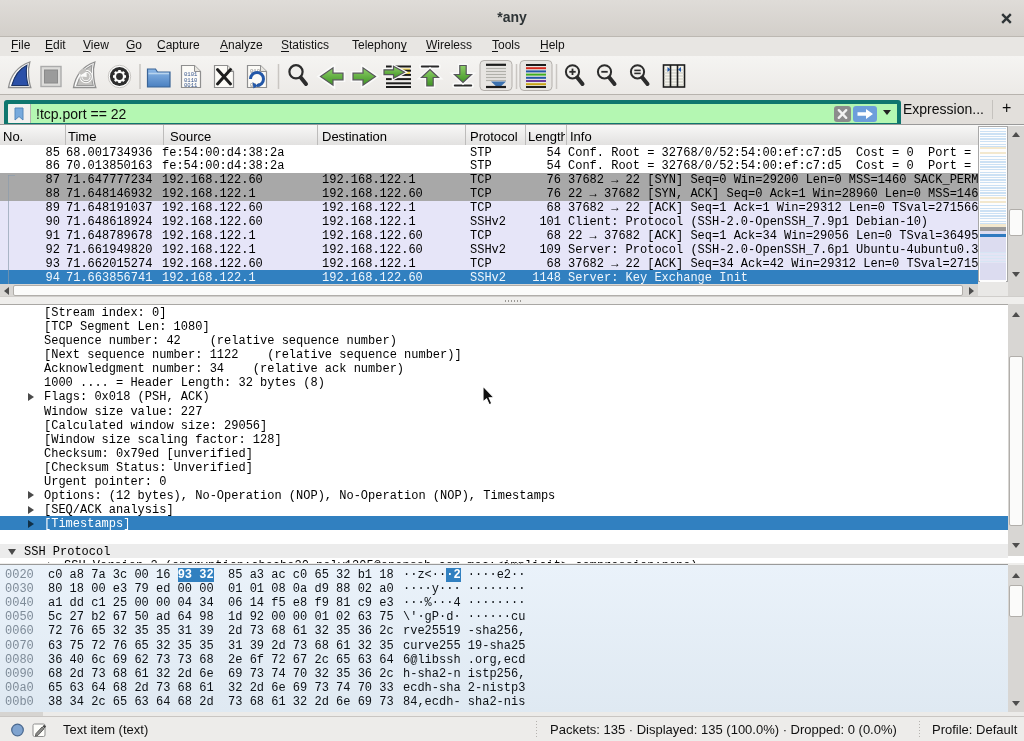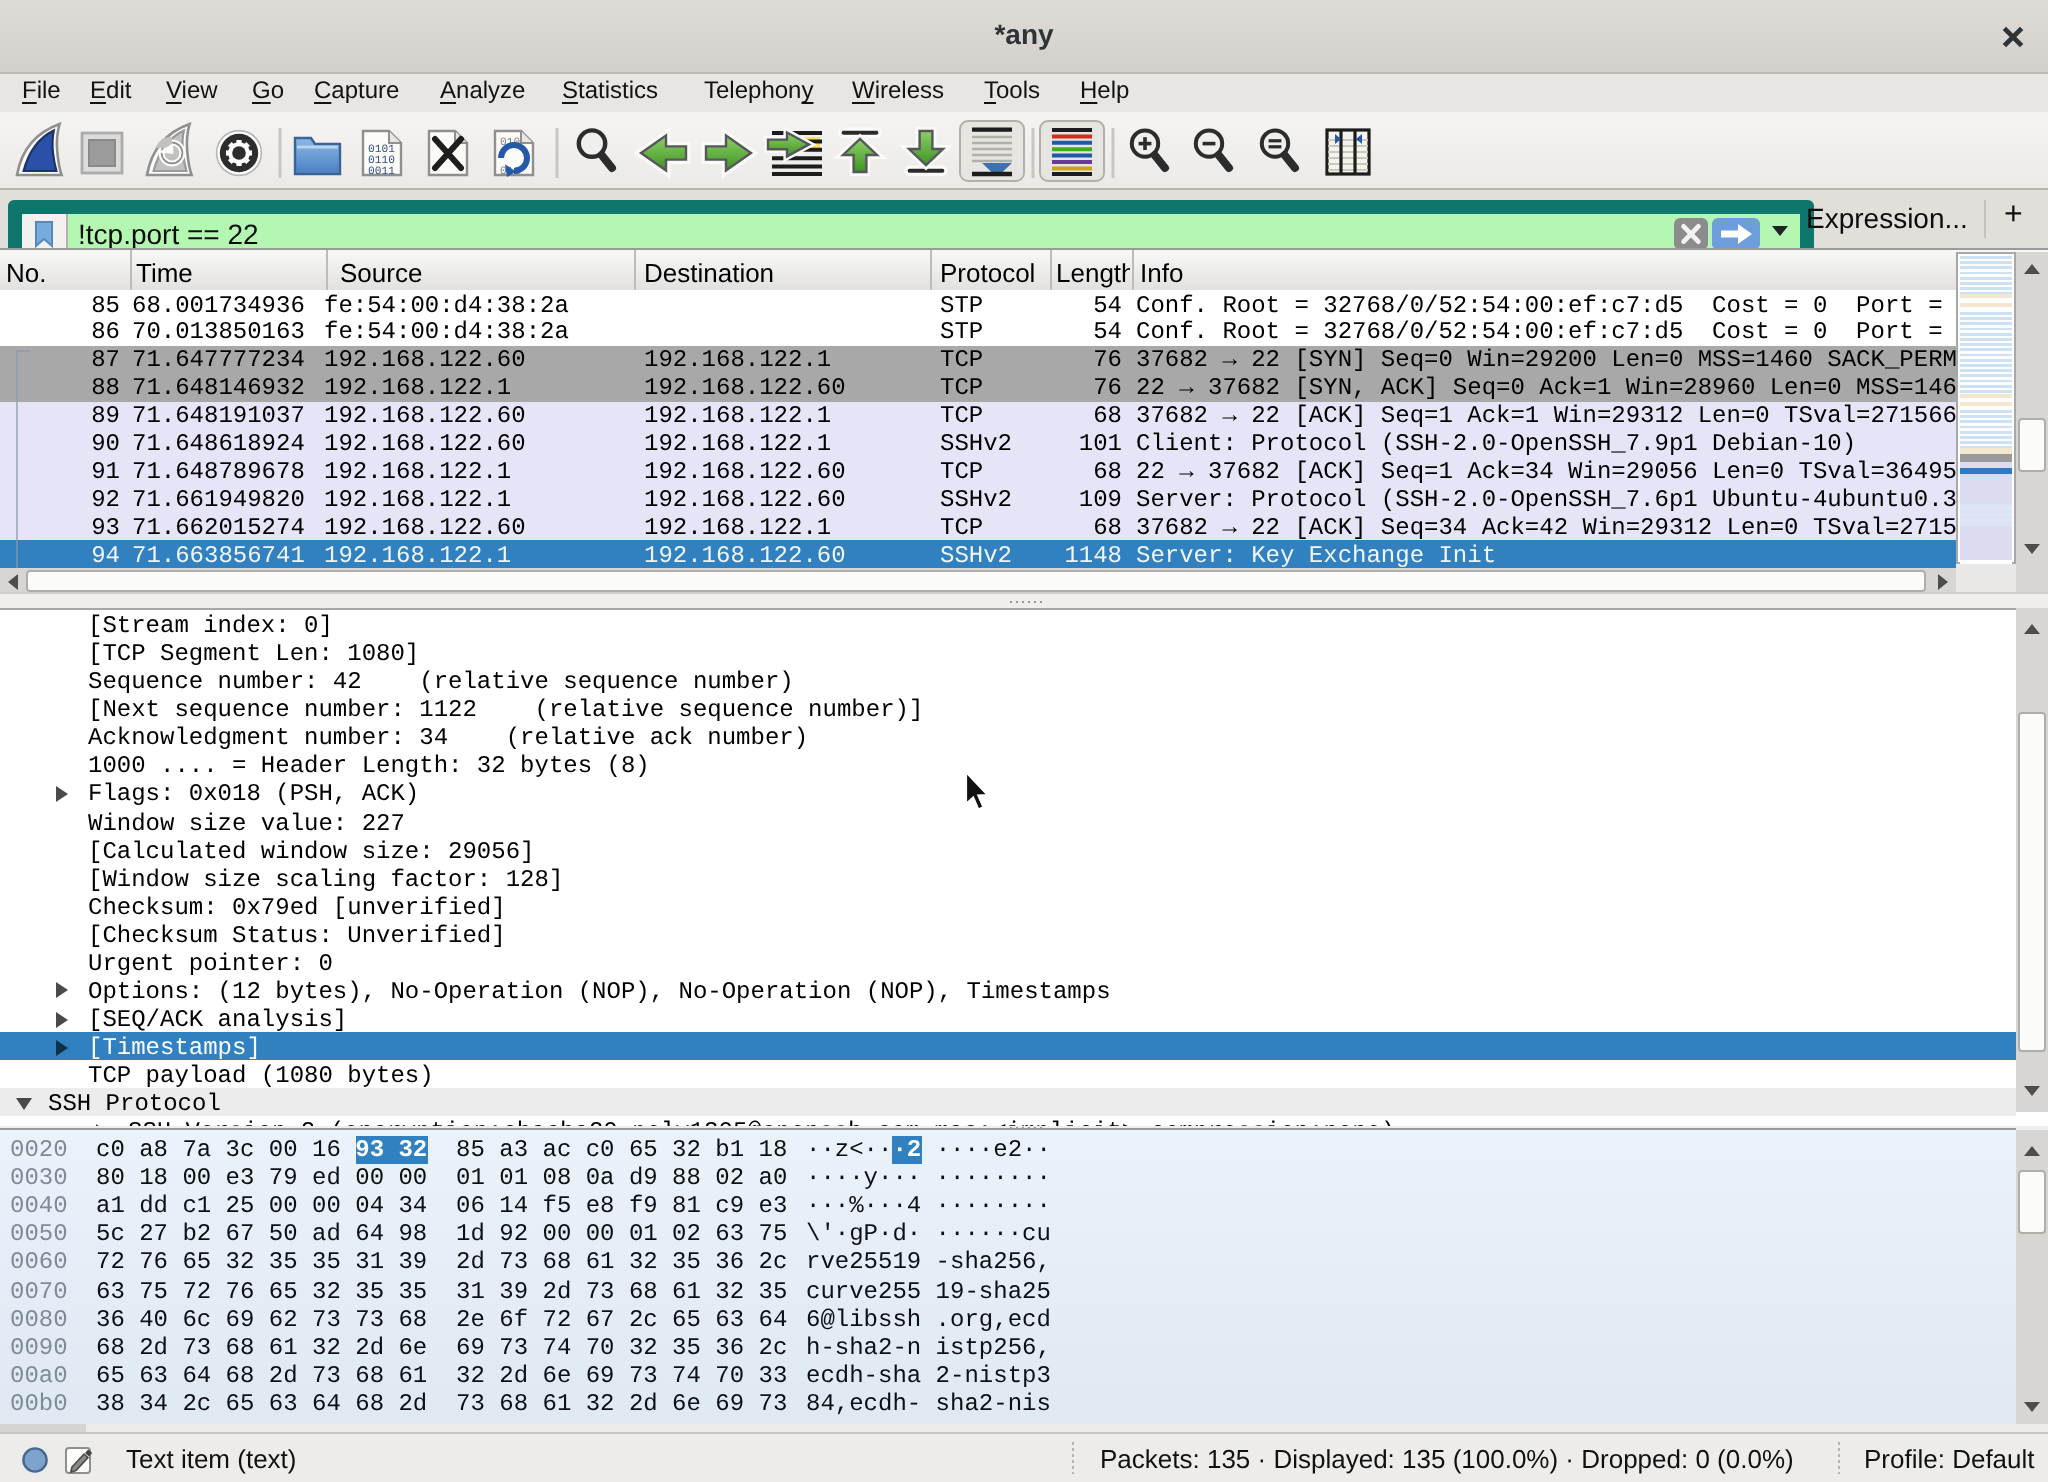--- a/index.html
+++ b/index.html
@@ -10,21 +10,21 @@
 #titlebar{left:0;top:0;width:1024px;height:36px;background:linear-gradient(#dfdcd8,#d3cfca);border-bottom:1px solid #bcb8b2;}
 #title{left:0;top:9px;width:1024px;text-align:center;font-size:14px;font-weight:bold;color:#2e3436;}
 
 #menubar{left:0;top:37px;width:1024px;height:19px;background:#e8e6e3;font-size:12px;color:#121212;}
 .mi{position:absolute;top:1px;}
 .mi u{text-decoration-thickness:1px;text-underline-offset:2px;}
 
 #toolbar{left:0;top:56px;width:1024px;height:38px;background:linear-gradient(#f5f4f2,#eceae7);border-bottom:1px solid #b7b3ae;}
 
 #filterbar{left:0;top:95px;width:1024px;height:29px;background:#e2dfdb;}
-#finput{position:absolute;left:4px;top:5px;width:889px;height:19px;background:#b4f7b2;border:7px solid #0f766e;border-radius:3px;}
+#finput{position:absolute;left:4px;top:5px;width:889px;height:19px;background:#b4f7b2;border:4px solid #0f766e;border-radius:3px;}
 #fbook{position:absolute;left:0px;top:0px;width:22px;height:19px;background:#f2f1ef;border-right:1px solid #b5b2ae;border-radius:2px 0 0 2px;}
 #ftext{position:absolute;left:28px;top:2px;font-size:14px;color:#0d0d0d;}
 #fclear{position:absolute;left:826px;top:1.5px;width:17px;height:16px;background:#8c8c8c;border-radius:3px;}
 #fapply{position:absolute;left:845px;top:1.5px;width:24px;height:16px;background:#6d9edb;border-radius:3px;}
 #fcaret{position:absolute;left:875px;top:6px;width:0;height:0;border-left:4px solid transparent;border-right:4px solid transparent;border-top:5px solid #222;}
 #fexpr{position:absolute;left:903px;top:6px;font-size:14px;color:#0d0d0d;}
 #fsep{position:absolute;left:992px;top:5px;width:1px;height:19px;background:#c5c2be;}
 #fplus{position:absolute;left:1002px;top:4px;font-size:16px;color:#0d0d0d;}
 
 #plheader{left:0;top:124px;width:1024px;height:20px;background:linear-gradient(#f8f8f7,#e2e1e0);border-top:1px solid #9a9a9a;border-bottom:1px solid #9a9a9a;font-size:13px;color:#000;}
@@ -357,21 +357,20 @@
     <div class="drow" style="top:84.4px"><i class="tri" style="left:28px"></i><span style="left:44px">Flags: 0x018 (PSH, ACK)</span></div>
     <div class="drow" style="top:98.5px"><span style="left:44px">Window size value: 227</span></div>
     <div class="drow" style="top:112.6px"><span style="left:44px">[Calculated window size: 29056]</span></div>
     <div class="drow" style="top:126.6px"><span style="left:44px">[Window size scaling factor: 128]</span></div>
     <div class="drow" style="top:140.7px"><span style="left:44px">Checksum: 0x79ed [unverified]</span></div>
     <div class="drow" style="top:154.8px"><span style="left:44px">[Checksum Status: Unverified]</span></div>
     <div class="drow" style="top:168.8px"><span style="left:44px">Urgent pointer: 0</span></div>
     <div class="drow" style="top:182.9px"><i class="tri" style="left:28px"></i><span style="left:44px">Options: (12 bytes), No-Operation (NOP), No-Operation (NOP), Timestamps</span></div>
     <div class="drow" style="top:197px"><i class="tri" style="left:28px"></i><span style="left:44px">[SEQ/ACK analysis]</span></div>
     <div class="drow dsel" style="top:211px"><i class="tri" style="left:28px;border-left-color:#103046"></i><span style="left:44px">[Timestamps]</span></div>
-    <div class="drow" style="top:225.1px"><span style="left:44px">TCP payload (1080 bytes)</span></div>
     <div class="drow dgray" style="top:239.2px"><i class="trid" style="left:8px"></i><span style="left:24px">SSH Protocol</span></div>
     <div class="drow" style="top:253.2px"><i class="tri" style="left:48px"></i><span style="left:64px">SSH Version 2 (encryption:chacha20_poly1305@openssh.com mac:&lt;implicit&gt; compression:none)</span></div>
   </div>
   <div class="abs sb" id="vsb2">
     <i class="arr" style="left:4px;top:8px;border-left:4px solid transparent;border-right:4px solid transparent;border-bottom:5px solid #4d4d4d"></i>
     <div class="sbthumb" style="left:1px;top:52px;width:14px;height:170px"></div>
     <i class="arr" style="left:4px;top:239px;border-left:4px solid transparent;border-right:4px solid transparent;border-top:5px solid #4d4d4d"></i>
   </div>
 
   <div class="abs" id="split2">

